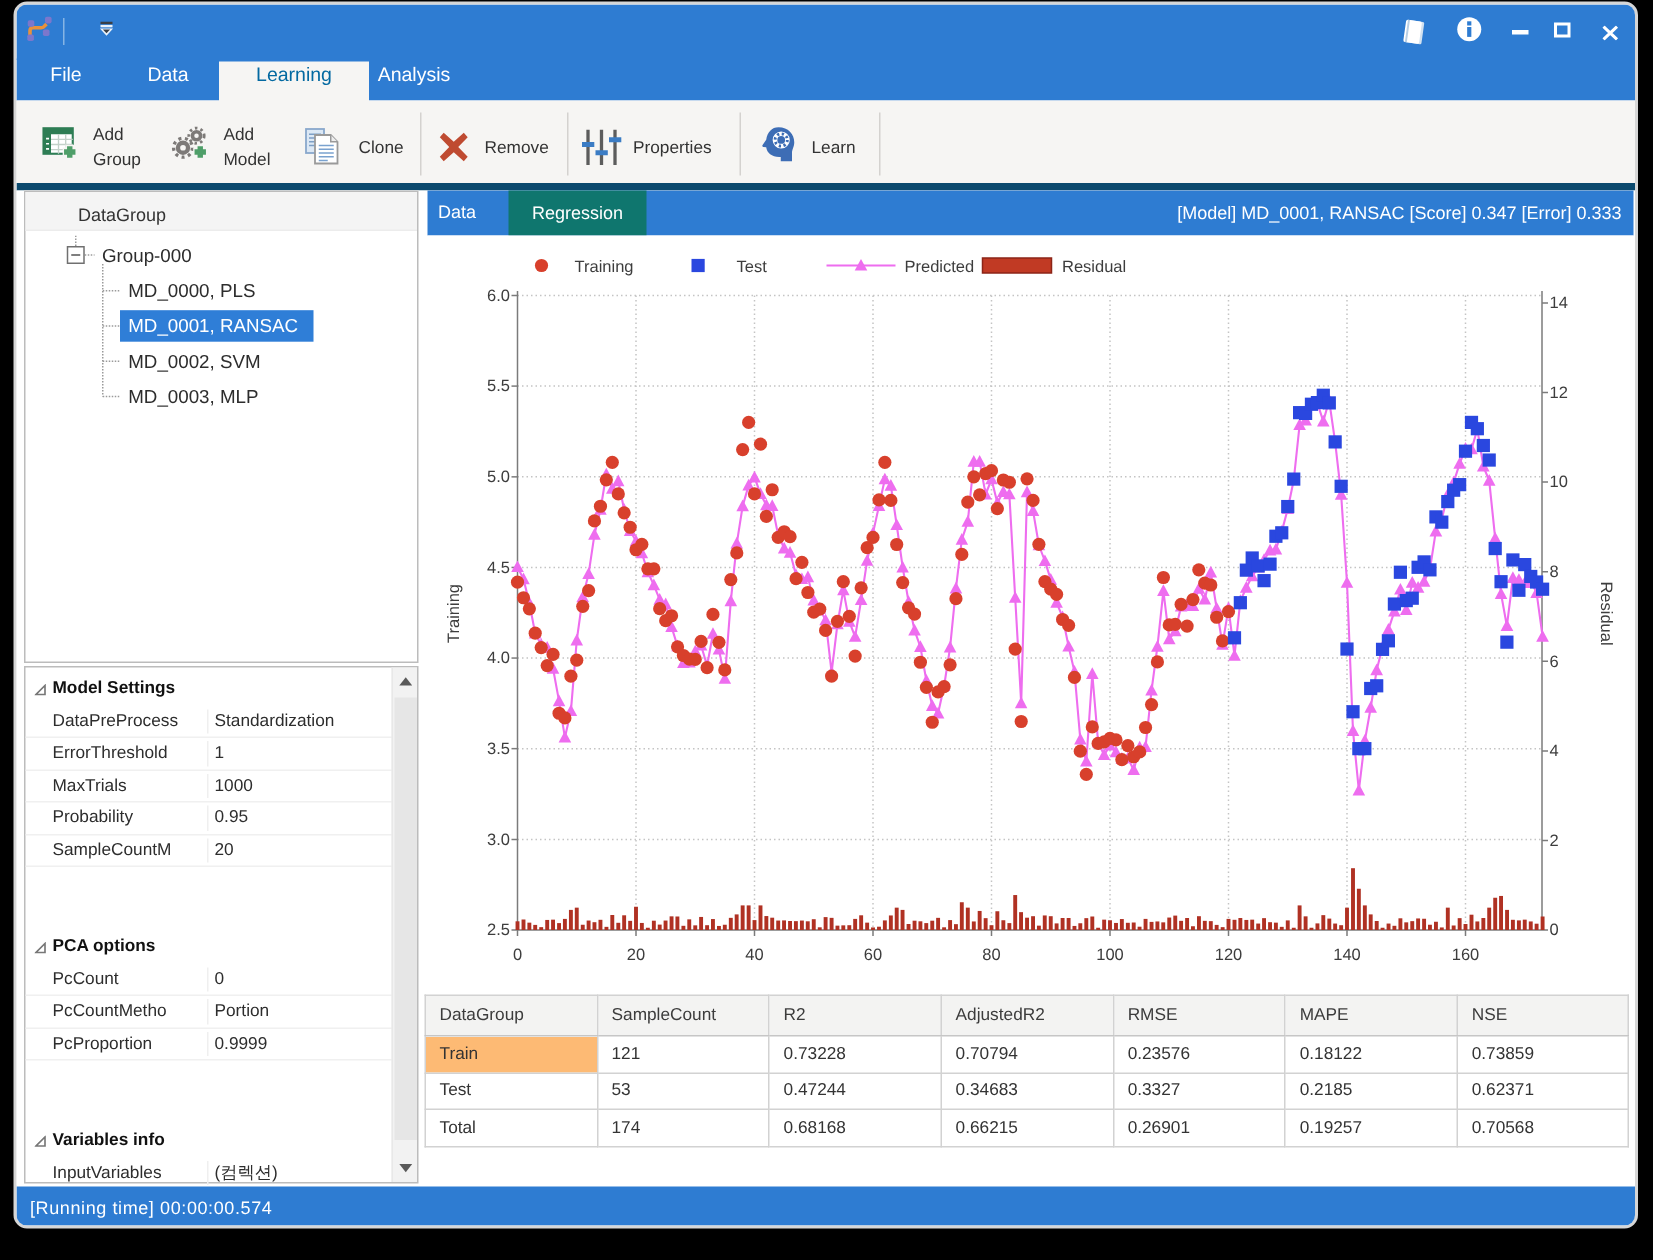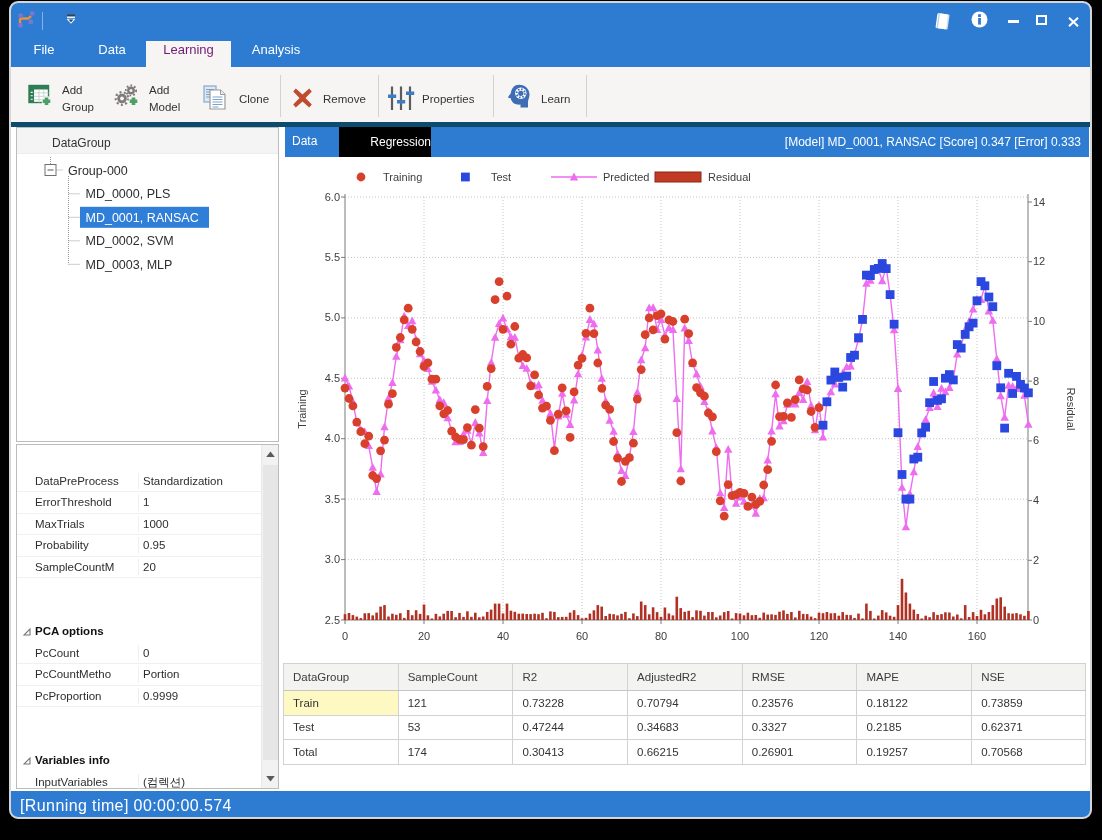--- a/index.html
+++ b/index.html
@@ -10,21 +10,21 @@
 #tabrow{left:0;top:36px;width:100%;height:28px}
 .tab{position:absolute;top:2px;height:26px;line-height:17px;color:#fff;font-size:13px;text-align:center}
 #toolbar{left:0;top:64px;width:100%;height:60px;background:#f6f5f3;border-bottom:5px solid #0c4a6e}
 .tbtxt{position:absolute;font-size:11.5px;color:#333;line-height:17px}
 .tsep{position:absolute;top:8px;height:42px;width:1px;background:#d4d2cf}
 #content{left:0;top:124px;width:100%;height:663px;background:#fff}
 #treep{left:5px;top:0px;width:263px;height:315px;background:#fff;border:1px solid #bcbcbc}
 #propp{left:5px;top:317px;width:263px;height:345px;background:#fff;border:1px solid #bcbcbc}
 #rbar{left:274px;top:0px;width:804px;height:30px;background:#2e7cd2}
 #tablep{left:272px;top:536px;width:808px;height:130px;background:#fff}
-#statusbar{left:0;top:788px;width:100%;height:26px;color:#fff;font-size:16px;line-height:29px;padding-left:9px;letter-spacing:0.4px}
+#statusbar{left:0;top:788px;width:100%;height:26px;color:#fff;font-size:12px;line-height:29px;padding-left:9px;letter-spacing:0.4px}
 .prow{position:absolute;left:0;width:245px;height:21.5px;font-size:11.5px;color:#2d2d2d;line-height:21.5px;border-bottom:1px solid #f0f0f0}
 .pcat{font-weight:bold;color:#111;border-bottom:none}
 .pname{position:absolute;left:18px}
 .pval{position:absolute;left:126px}
 .pdiv{position:absolute;left:121px;top:2px;bottom:2px;width:1px;background:#efefef}
 table.res{border-collapse:collapse;table-layout:fixed;width:803px;font-size:11.5px;color:#333}
 table.res td,table.res th{border:1px solid #d2d2d2;padding:0 0 0 9px;text-align:left;font-weight:normal;height:24.5px;overflow:hidden;white-space:nowrap}
 table.res thead th{background:#f3f3f2;height:27px;color:#3c3c3c;border-bottom:1px solid #c6c6c6}
 </style></head><body>
 <div id="win">
@@ -60,21 +60,21 @@
     <rect class="abs" style="left:997px;top:17px;width:11px;height:3px;background:#fff"></rect>
     <div class="abs" style="left:1025px;top:12px;width:11px;height:10px;border:2px solid #fff"></div>
     <svg class="abs" style="left:1057px;top:14px" width="11" height="10" viewBox="0 0 11 10">
       <path d="M1 0.7 L10 9.3 M10 0.7 L1 9.3" stroke="#fff" stroke-width="2"></path>
     </svg>
   </div>
 
   <div id="tabrow" class="abs blue">
     <div class="tab" style="left:11px;width:44px">File</div>
     <div class="tab" style="left:79px;width:44px">Data</div>
-    <div class="tab" style="left:135px;width:85px;background:#f6f5f3;color:#701a75;height:28px">Learning</div>
+    <div class="tab" style="left:135px;width:100px;background:#f6f5f3;color:#0369a1;height:28px">Learning</div>
     <div class="tab" style="left:235px;width:60px">Analysis</div>
   </div>
 
   <div id="toolbar" class="abs">
     <svg class="abs" style="left:17px;top:16px" width="26" height="28" viewBox="0 0 26 28">
       <rect x="1" y="2.5" width="19.5" height="17" fill="#fff" stroke="#2e7d54" stroke-width="1.4"></rect>
       <rect x="1" y="2.5" width="19.5" height="4" fill="#2e7d54"></rect>
       <rect x="1" y="2.5" width="5" height="17" fill="#2e7d54"></rect>
       <path d="M2.7 9.4 h2 M2.7 12.8 h2 M2.7 16.2 h2" stroke="#fff" stroke-width="1.1"></path>
       <path d="M6 9.9 h14.5 M6 13.3 h14.5 M6 16.7 h14.5 M11 6.5 v13 M15.8 6.5 v13" stroke="#c3d1c9" stroke-width="0.9"></path>
@@ -154,20 +154,26 @@
         <path d="M30.5 13 H36.5" stroke="#555" stroke-width="1"></path>
         <text x="51" y="17.5" font-size="12.5" fill="#2d2d2d" font-family="Liberation Sans,sans-serif">Group-000</text>
         <text x="68.5" y="41" font-size="12.5" fill="#2d2d2d" font-family="Liberation Sans,sans-serif">MD_0000, PLS</text>
         <rect x="63" y="49.8" width="129" height="21" fill="#2f7ed7"></rect>
         <text x="68.5" y="64.5" font-size="12.5" fill="#fff" font-family="Liberation Sans,sans-serif">MD_0001, RANSAC</text>
         <text x="68.5" y="88" font-size="12.5" fill="#2d2d2d" font-family="Liberation Sans,sans-serif">MD_0002, SVM</text>
         <text x="68.5" y="111.5" font-size="12.5" fill="#2d2d2d" font-family="Liberation Sans,sans-serif">MD_0003, MLP</text>
       </svg>
     </div>
     <div id="propp" class="abs">
+      <div class="prow pcat" style="top:4.0px">
+          <svg style="position:absolute;left:6px;top:7px" width="8" height="8" viewBox="0 0 8 8">
+            <path d="M7 1 L7 7 L1 7 Z" fill="none" stroke="#777" stroke-width="1.1"></path>
+          </svg>
+          <span class="pname">Model Settings</span>
+        </div>
         <div class="prow" style="top:25.5px">
           <span class="pname">DataPreProcess</span>
           <div class="pdiv"></div>
           <span class="pval">Standardization</span>
         </div>
         <div class="prow" style="top:47.0px">
           <span class="pname">ErrorThreshold</span>
           <div class="pdiv"></div>
           <span class="pval">1</span>
         </div>
@@ -224,21 +230,21 @@
             <path d="M1.2 7 L5.5 1.5 L9.8 7 Z" fill="#5a5a5a"></path>
           </svg>
         <div class="abs" style="left:1px;top:20px;width:15px;height:295px;background:#e6e6e6"></div>
         <svg class="abs" style="left:3px;bottom:5px" width="11" height="9" viewBox="0 0 11 9">
             <path d="M1.2 2 L5.5 7.5 L9.8 2 Z" fill="#5a5a5a"></path>
           </svg>
       </div>
     </div>
     <div id="rbar" class="abs">
       <div class="abs" style="left:7px;top:0;height:30px;line-height:29px;color:#fff;font-size:12px">Data</div>
-      <div class="abs" style="left:54px;top:0;width:92px;height:30px;background:#000000;color:#fff;font-size:12px;text-align:right;line-height:30px">Regression</div>
+      <div class="abs" style="left:54px;top:0;width:92px;height:30px;background:#0f766e;color:#fff;font-size:12px;text-align:center;line-height:30px">Regression</div>
       <div class="abs" style="right:8px;top:0;height:30px;line-height:30px;color:#fff;font-size:12px">[Model] MD_0001, RANSAC [Score] 0.347 [Error] 0.333</div>
     </div>
     <svg id="chart" width="804" height="506" viewBox="0 0 804 506" style="position:absolute;left:274px;top:30px;background:#fff">
         <g stroke="#c4c4c4" stroke-width="1" stroke-dasharray="1 2">
           <line x1="139.0" y1="40.0" x2="139.0" y2="463.0"></line>
           <line x1="218.0" y1="40.0" x2="218.0" y2="463.0"></line>
           <line x1="297.0" y1="40.0" x2="297.0" y2="463.0"></line>
           <line x1="376.0" y1="40.0" x2="376.0" y2="463.0"></line>
           <line x1="455.0" y1="40.0" x2="455.0" y2="463.0"></line>
           <line x1="534.0" y1="40.0" x2="534.0" y2="463.0"></line>
@@ -873,41 +879,41 @@
               <th>SampleCount</th>
               <th>R2</th>
               <th>AdjustedR2</th>
               <th>RMSE</th>
               <th>MAPE</th>
               <th>NSE</th>
             </tr>
           </thead>
         <tbody>
         <tr>
-              <td style="background:#fef9c3">Train</td>
+              <td style="background:#fdba74">Train</td>
               <td>121</td>
               <td>0.73228</td>
               <td>0.70794</td>
               <td>0.23576</td>
               <td>0.18122</td>
               <td>0.73859</td>
             </tr>
         <tr>
               <td>Test</td>
               <td>53</td>
               <td>0.47244</td>
               <td>0.34683</td>
               <td>0.3327</td>
               <td>0.2185</td>
               <td>0.62371</td>
             </tr>
         <tr>
               <td>Total</td>
               <td>174</td>
-              <td>0.30413</td>
+              <td>0.68168</td>
               <td>0.66215</td>
               <td>0.26901</td>
               <td>0.19257</td>
               <td>0.70568</td>
             </tr>
         </tbody>
       </table>
     </div>
   </div>
 

